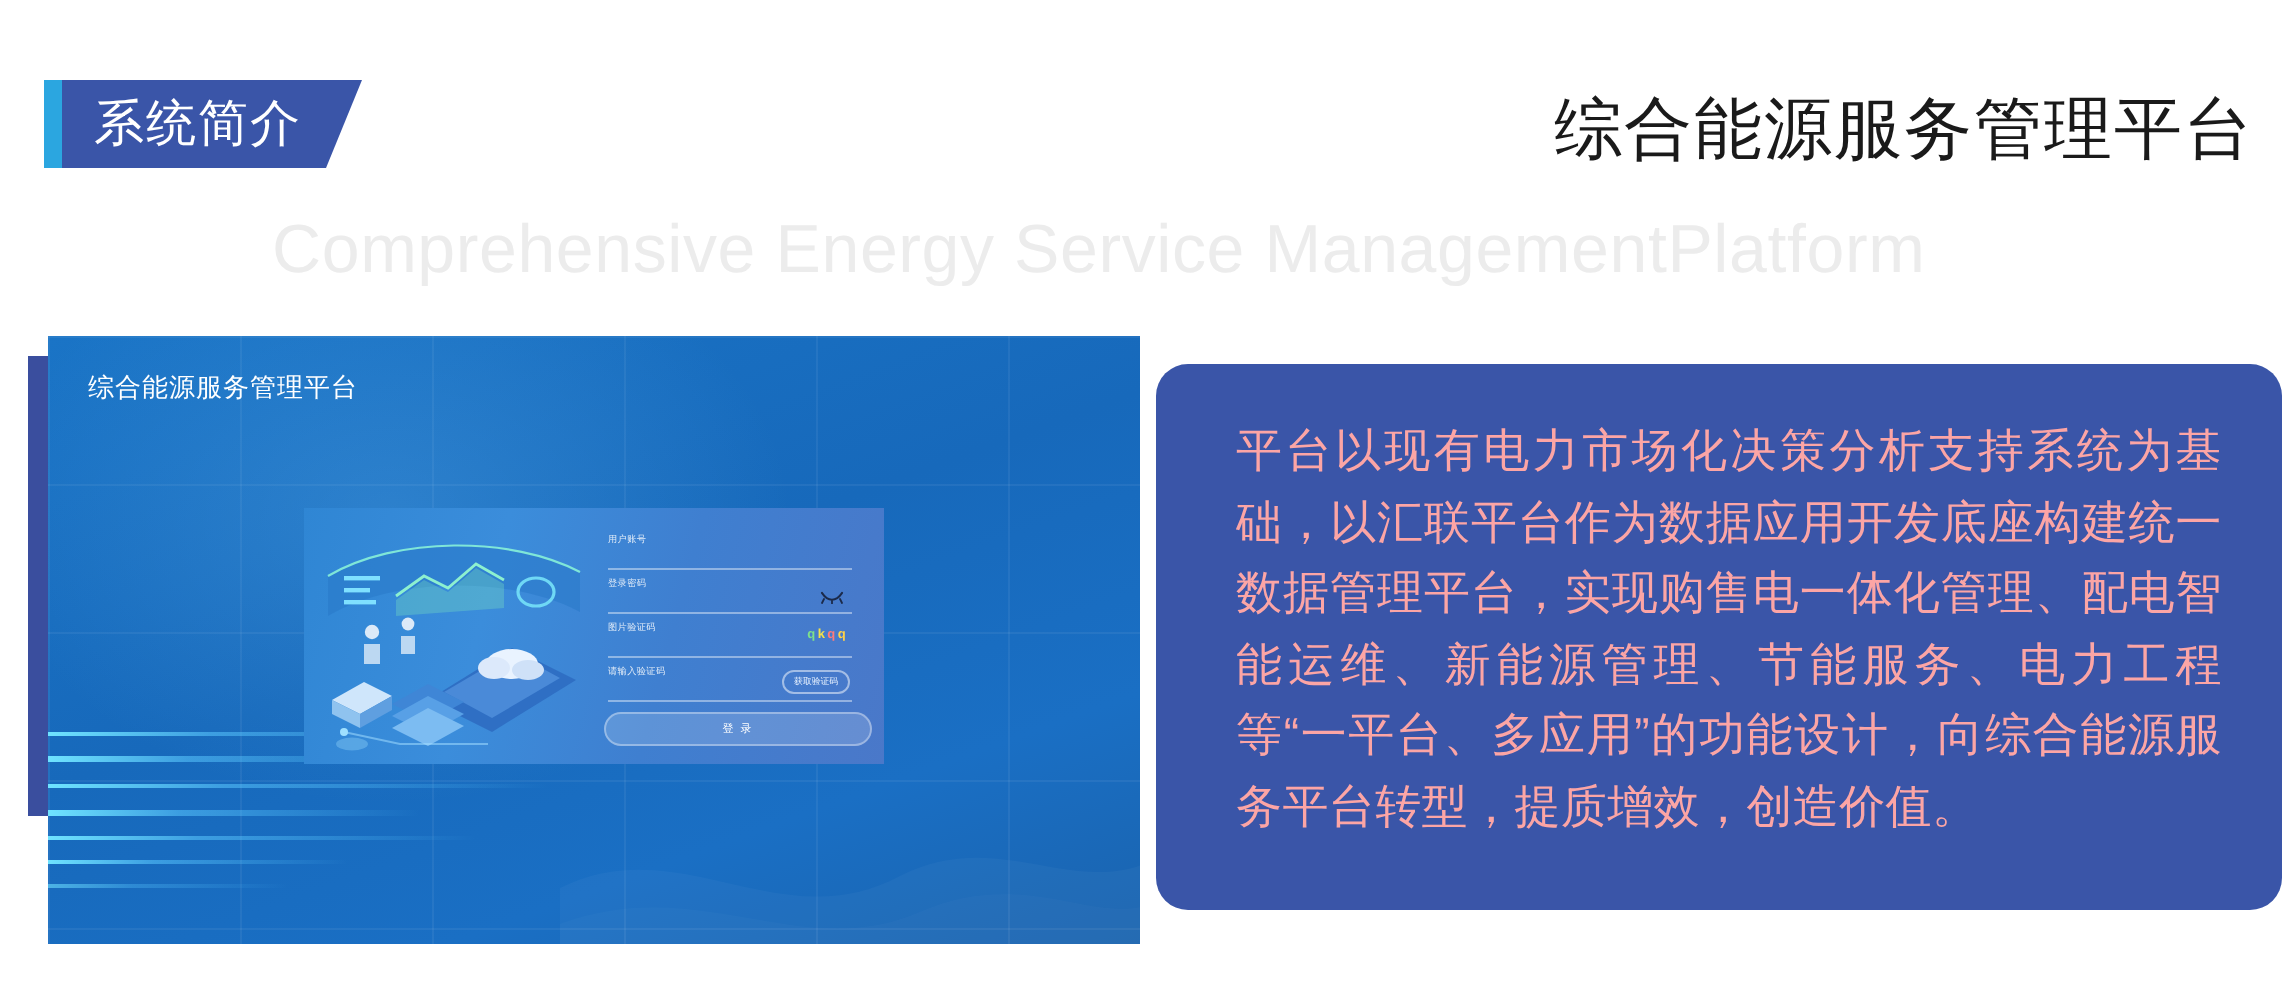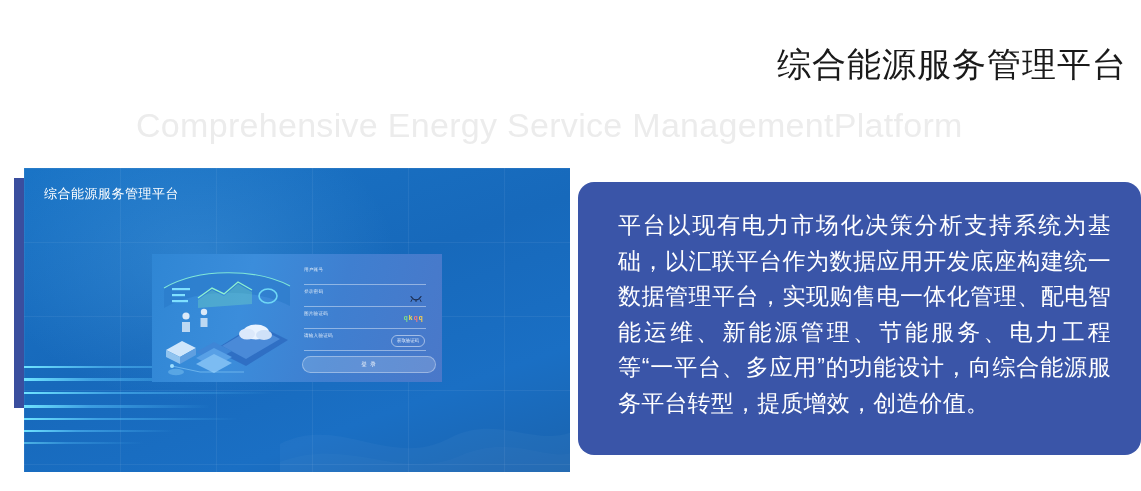--- a/index.html
+++ b/index.html
@@ -94,29 +94,33 @@
     display: flex; align-items: center; justify-content: center; letter-spacing: 1px;
   }
 
   
   .info {
     position: absolute; left: 578px; top: 182px; width: 563px; height: 273px;
     background: #3a55a8; border-radius: 16px;
     padding: 26px 30px 0 40px;
   }
   .info p {
-    color: #ffffff; font-size: 23px; line-height: 35.5px;
+    color: #fca5a5; font-size: 23px; line-height: 35.5px;
     letter-spacing: .2px; text-align: justify;
   }
 </style>
 </head>
 <body>
 
 <div class="page">
 
+  <div class="badge-wrap">
+    <div class="badge-bar"></div>
+    <div class="badge-body">系统简介</div>
+  </div>
 
   <div class="main-title">综合能源服务管理平台</div>
   <div class="sub-title">Comprehensive Energy Service ManagementPlatform</div>
 
   <div class="shot-accent"></div>
 
   <div class="shot">
     <div class="shot-grid"></div>
     <div class="shot-glow"></div>
     <div class="shot-title">综合能源服务管理平台</div>

